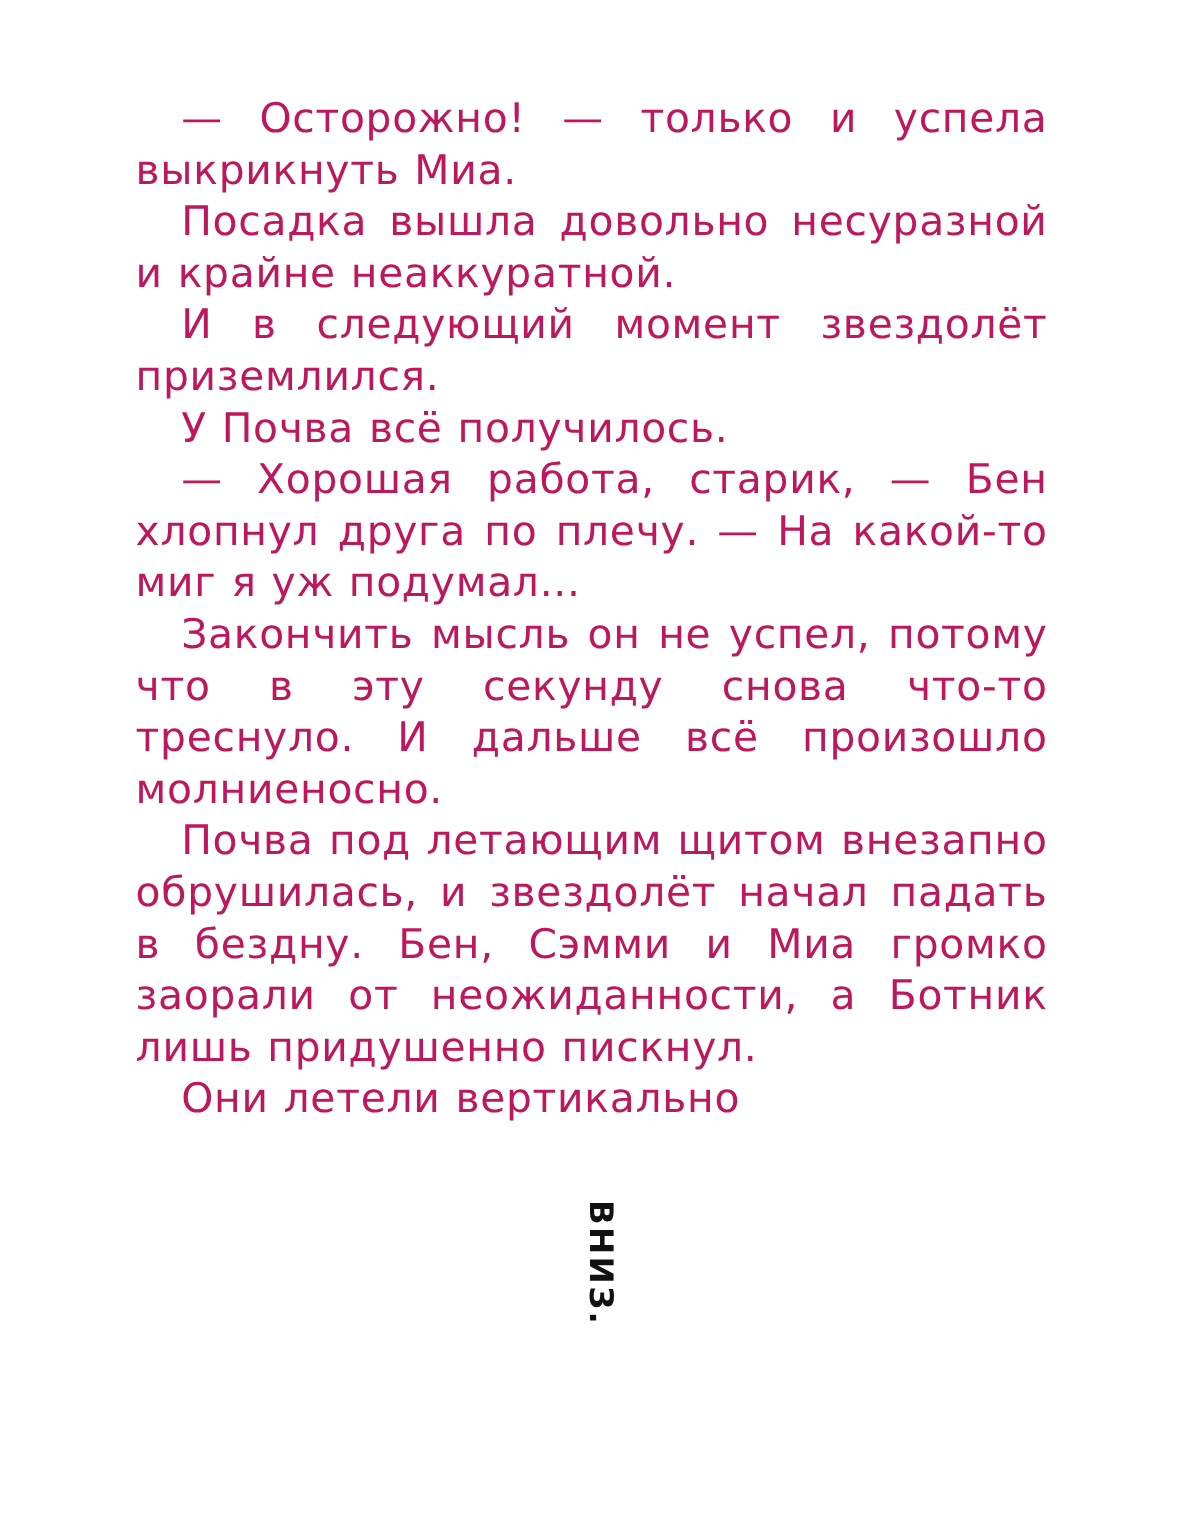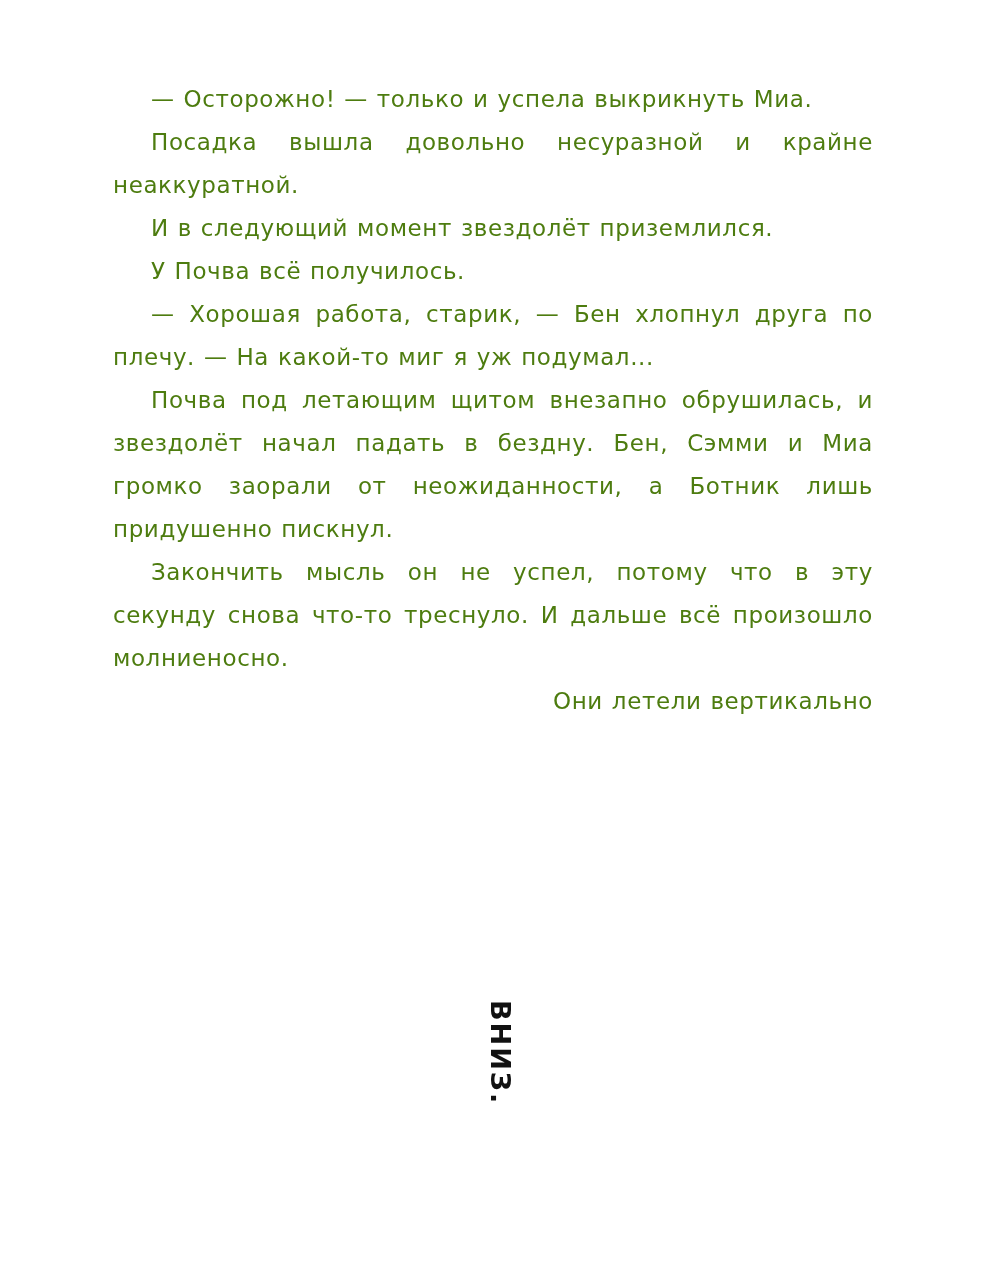--- a/index.html
+++ b/index.html
@@ -26,30 +26,30 @@
   .text-column {
     position: absolute;
     left: 113px;
     top: 78px;
     width: 760px;
   }
   p.para {
     margin: 0 0 0 0;
     text-indent: 38px;
     text-align: justify;
-    font-size: 23px;
+    font-size: 34px;
     line-height: 43px;
     letter-spacing: 0.6px;
     word-spacing: 1px;
     font-weight: 500;
-    color: #4d7c0f;
+    color: #be185d;
     -webkit-font-smoothing: antialiased;
   }
   p.para.last {
-    text-align: right;
+    text-align: left;
   }
   .vertical-word {
     position: absolute;
     left: 472px;
     top: 1000px;
     width: 60px;
     height: 140px;
   }
   .vertical-word span {
     display: block;
@@ -68,21 +68,21 @@
 </head>
 <body>
 
 <div class="page">
   <div class="text-column">
     <p class="para">— Осторожно! — только и успела выкрикнуть Миа.</p>
     <p class="para">Посадка вышла довольно несуразной и крайне неаккуратной.</p>
     <p class="para">И в следующий момент звездолёт приземлился.</p>
     <p class="para">У Почва всё получилось.</p>
     <p class="para">— Хорошая работа, старик, — Бен хлопнул друга по плечу. — На какой-то миг я уж подумал...</p>
+    <p class="para">Закончить мысль он не успел, потому что в эту секунду снова что-то треснуло. И дальше всё произошло молниеносно.</p>
     <p class="para">Почва под летающим щитом внезапно обрушилась, и звездолёт начал падать в бездну. Бен, Сэмми и Миа громко заорали от неожиданности, а Ботник лишь придушенно пискнул.</p>
-    <p class="para">Закончить мысль он не успел, потому что в эту секунду снова что-то треснуло. И дальше всё произошло молниеносно.</p>
     <p class="para last">Они летели вертикально</p>
   </div>
 
   <div class="vertical-word">
     <span>ВНИЗ.</span>
   </div>
 </div>
 
 </body></html>

